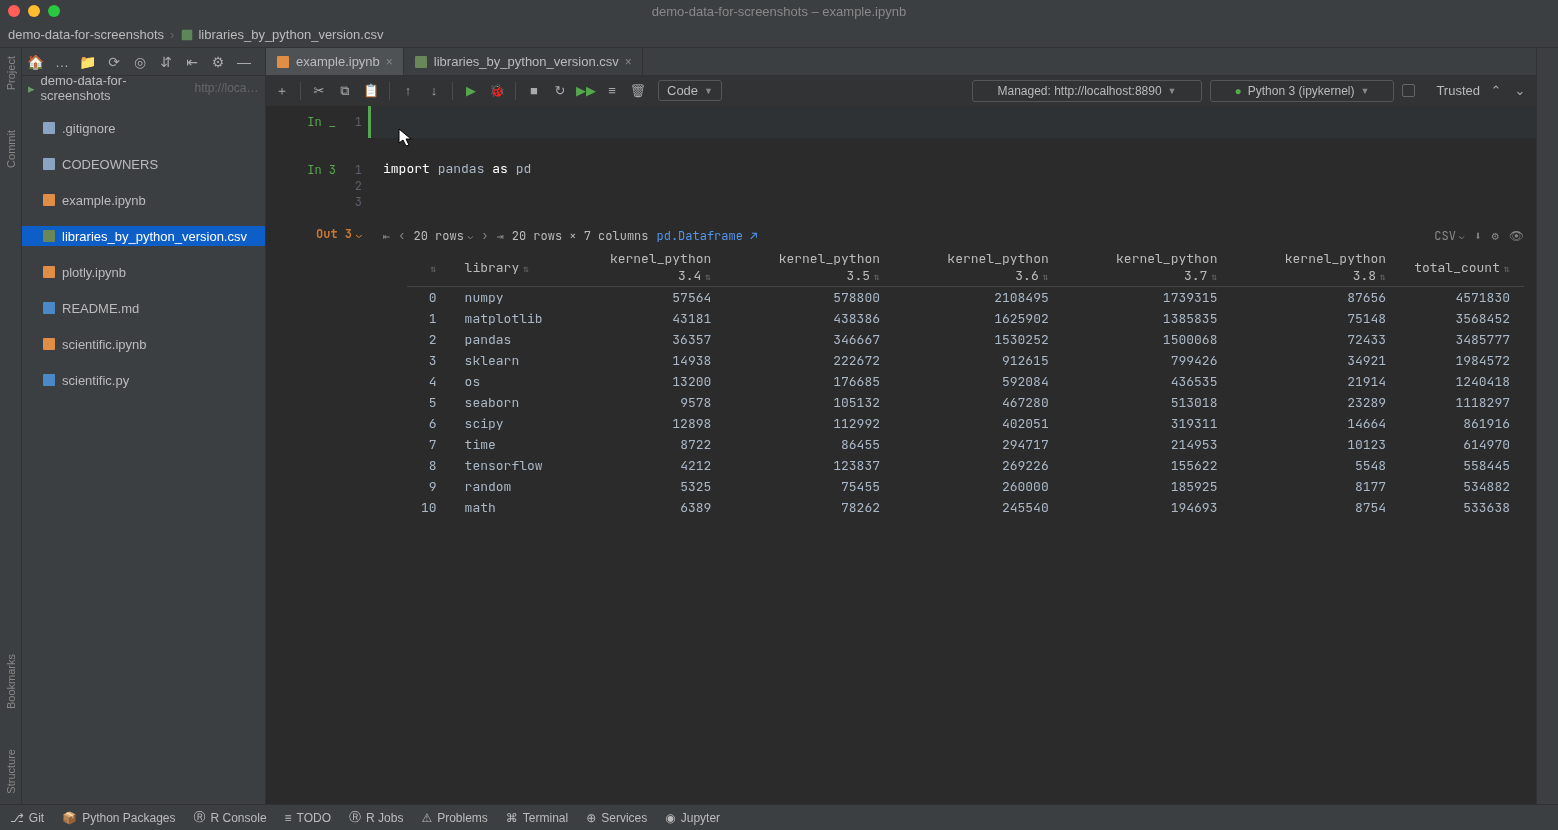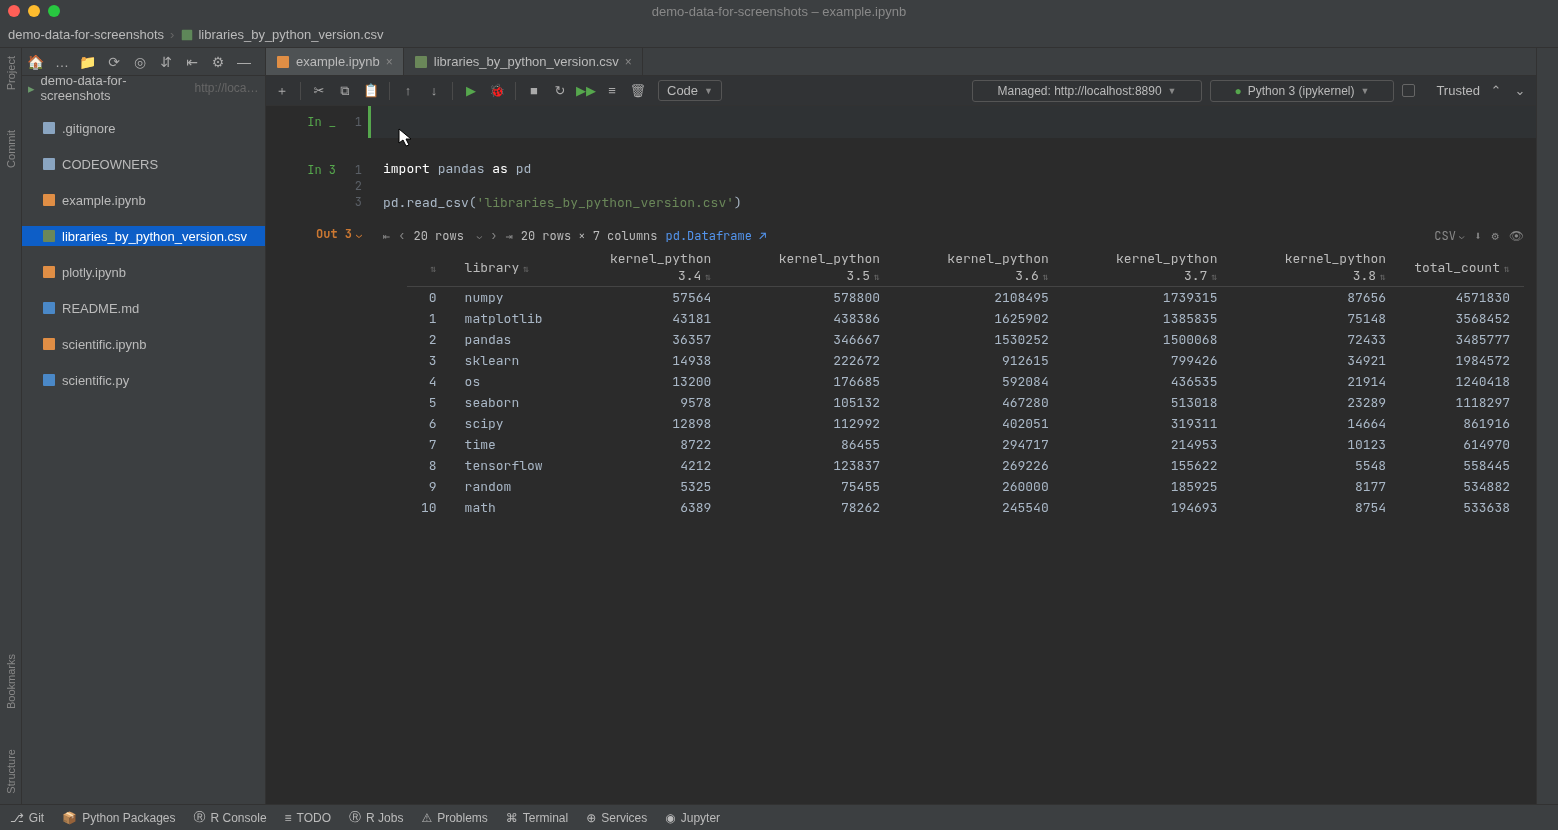--- a/index.html
+++ b/index.html
@@ -424,39 +424,36 @@
               <span class="lineno">3</span>
             </div>
         </div>
         <div class="cell-content">
           <div class="code-line">
               <span class="code"><span class="kw">import</span> <span class="mod">pandas</span> <span class="kw">as</span> <span class="mod">pd</span></span>
             </div>
           <div class="code-line">
               <span class="code">&nbsp;</span>
             </div>
-          <div class="code-line">
-              <span class="code"><span class="mod">pd.read_csv(</span><span class="str">'libraries_by_python_version.csv'</span><span class="mod">)</span></span>
-            </div>
         </div>
       </div>
 
       <div class="cell">
         <div class="cell-gutter">
           <span class="out-label">
             <span>Out 3</span>
             <span style="font-size:10px">⌄</span>
           </span>
         </div>
         <div class="cell-content">
           <div class="output-header">
             <div class="pager">
               <span class="arrow-btn">⇤</span>
               <span class="arrow-btn">‹</span>
-              <span style="color:#bbb;display:flex;align-items:center;gap:13px">
+              <span style="color:#bbb;display:flex;align-items:center;gap:4px">
                 <span>20 rows</span>
                 <span class="chevron-down">⌄</span>
               </span>
               <span class="arrow-btn">›</span>
               <span class="arrow-btn">⇥</span>
               <span style="color:#bbb">20 rows × 7 columns</span>
               <span class="pd-link">
                 <span>pd.Dataframe</span> ↗
               </span>
             </div>

